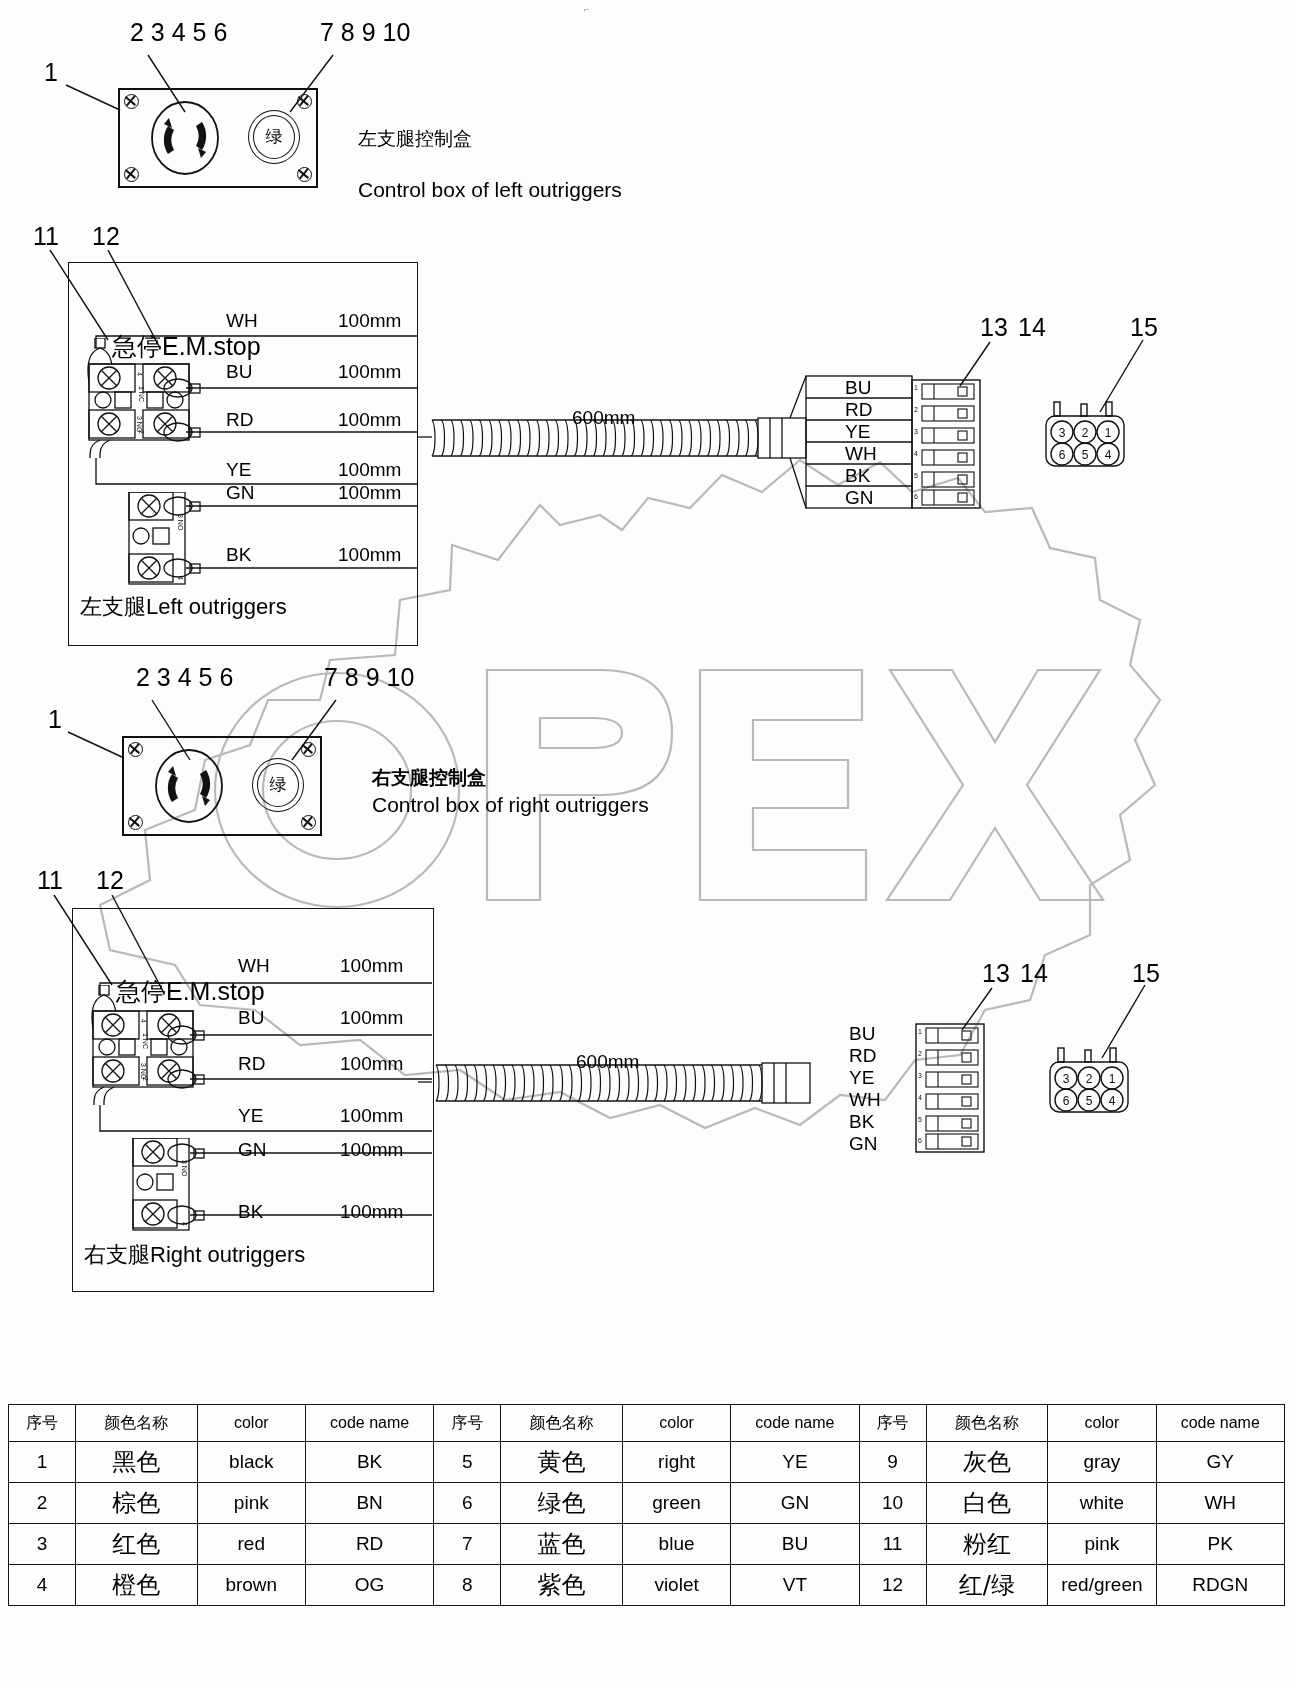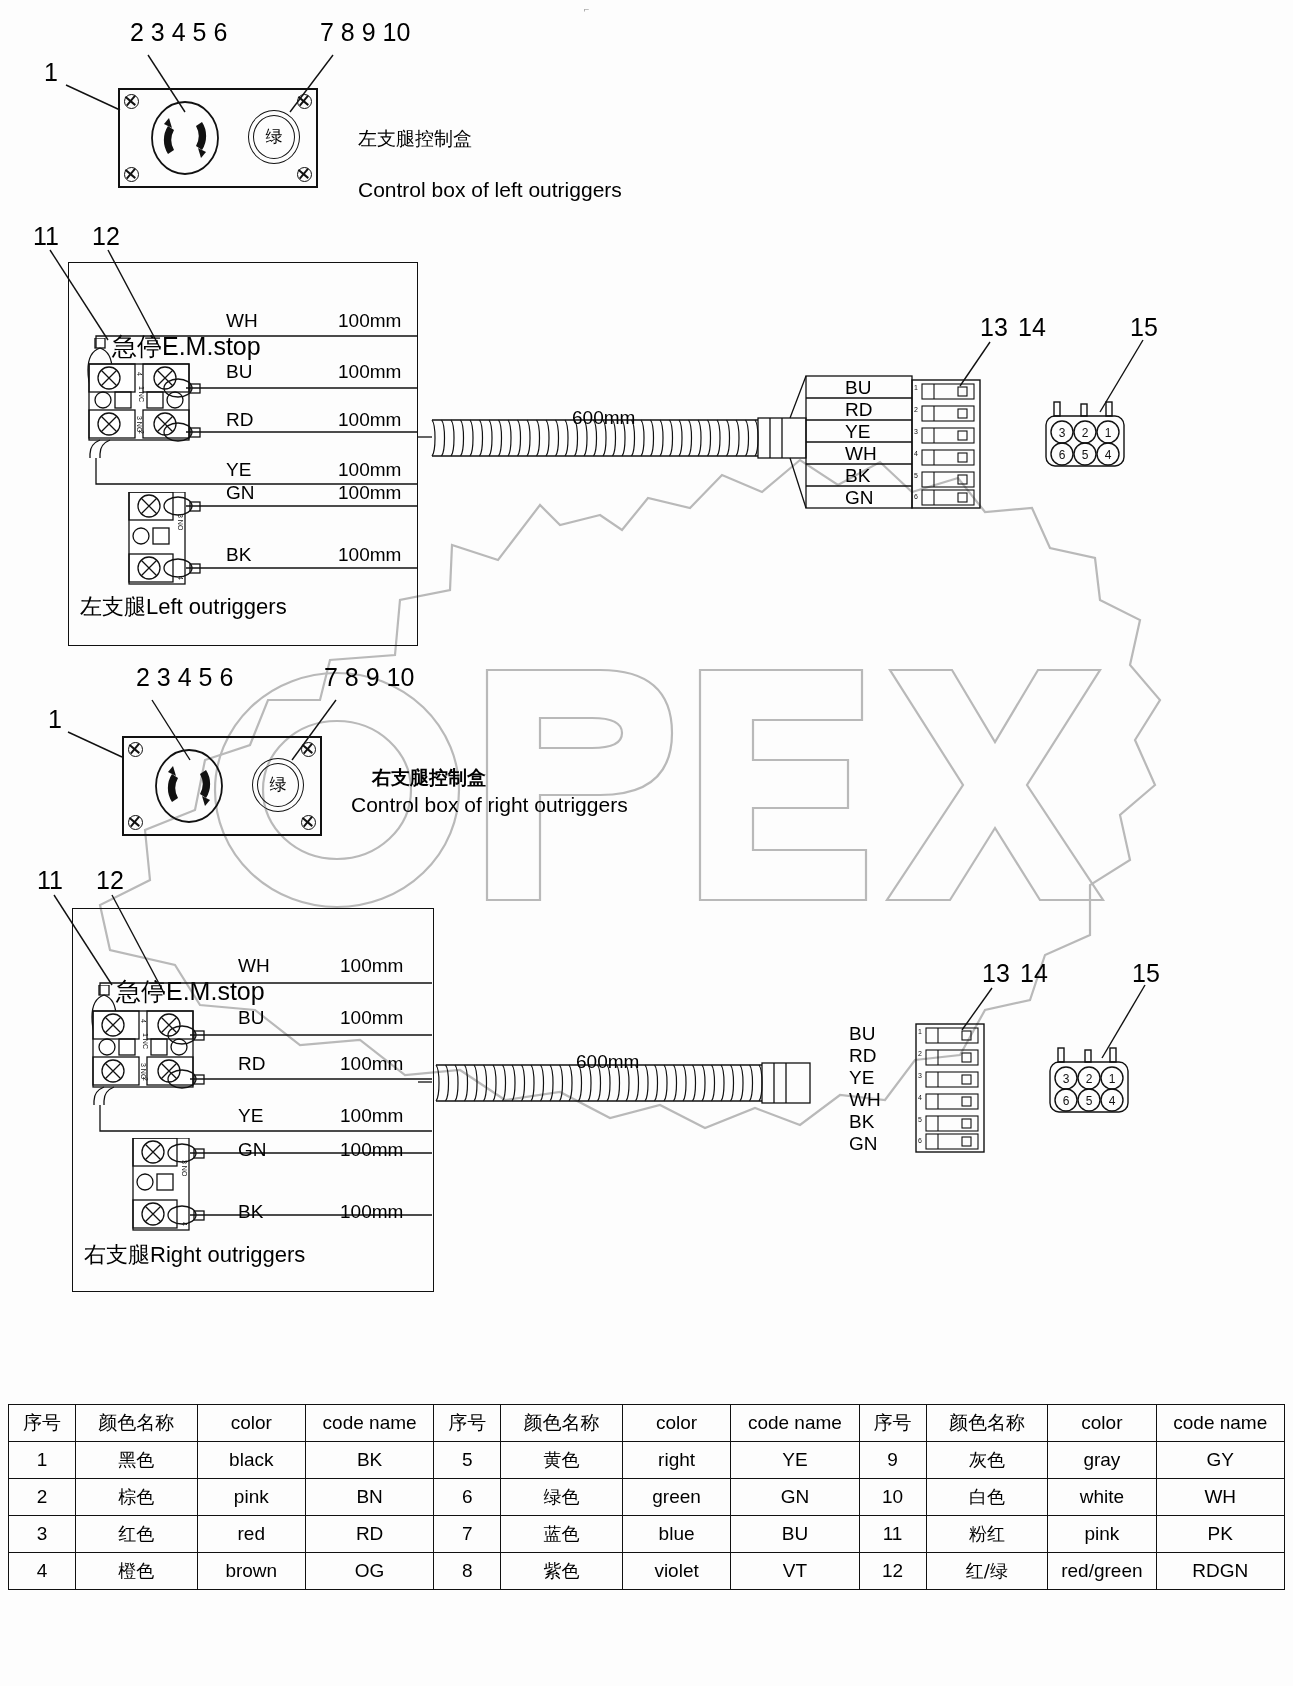--- a/index.html
+++ b/index.html
@@ -46,22 +46,22 @@
     border-collapse:collapse;
     font-size:19px;
   }
   #colortable td,#colortable th{
     border:1.4px solid #111;
     text-align:center;
     padding:4px 2px;
     height:28px;
     font-weight:normal;
   }
-  #colortable th{font-size:19px;}
-  .tc-cn{font-family:"DejaVu Sans","Liberation Sans",sans-serif;font-size:18px;}
+  #colortable th{font-size:16px;}
+  .tc-cn{font-family:"DejaVu Sans","Liberation Sans",sans-serif;font-size:24px;}
   .cw-idx{width:55px;}
   .cw-cn{width:104px;}
   .cw-col{width:92px;}
   .cw-code{width:110px;}
 </style>
 </head>
 <body>
 
 <div id="page">
 
@@ -444,21 +444,21 @@
       <path d="M60 54 L52 50 L55 60 Z" fill="#111"></path>
     </svg>
 
     <div class="abs" style="left:128px;top:20px;width:50px;height:52px;border:1.8px solid #111;border-radius:50%;">
       <div class="abs" style="left:4px;top:4px;right:4px;bottom:4px;border:1.6px solid #111;border-radius:50%;"></div>
       <div class="abs cn" style="left:0;right:0;top:14px;text-align:center;font-size:17px;">绿</div>
     </div>
   </div>
 
   <div class="abs cap-cn cn" style="left:372px;top:765px;font-weight:bold;">右支腿控制盒</div>
-  <div class="abs cap-en" style="left:351px;top:793px;">Control box of right outriggers</div>
+  <div class="abs cap-en" style="left:372px;top:793px;">Control box of right outriggers</div>
 
   <div class="abs frame" style="left:72px;top:908px;width:360px;height:382px;"></div>
 
   <div class="abs num" style="left:37px;top:868px;">11</div>
   <div class="abs num" style="left:96px;top:868px;">12</div>
 
   <div class="abs" style="left:116px;top:975px;font-size:25px;white-space:nowrap;">
     <span class="cn">急停</span><span>E.M.stop</span>
   </div>
 

